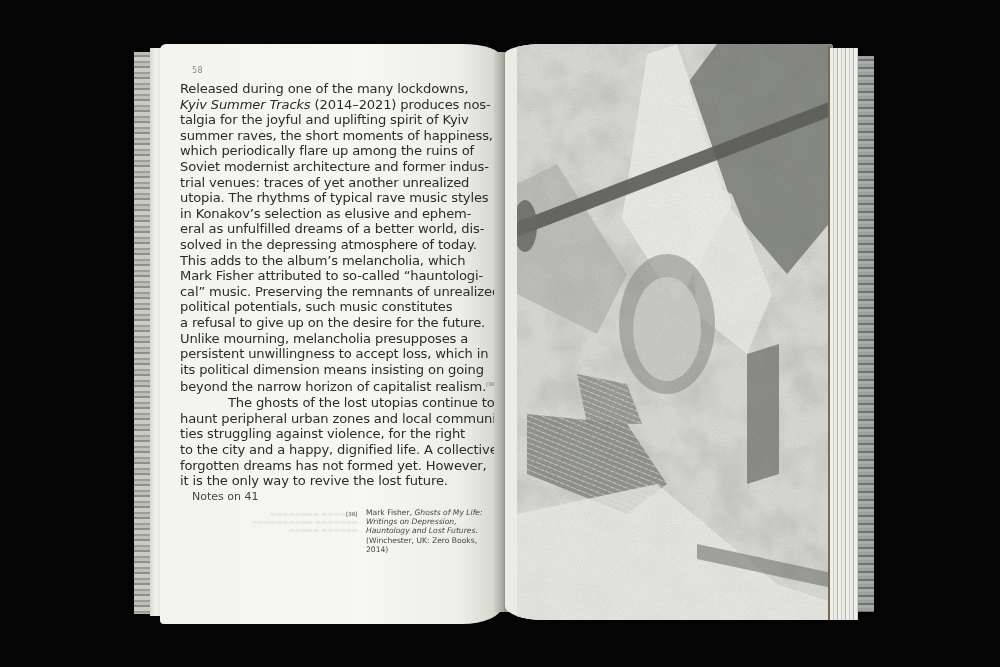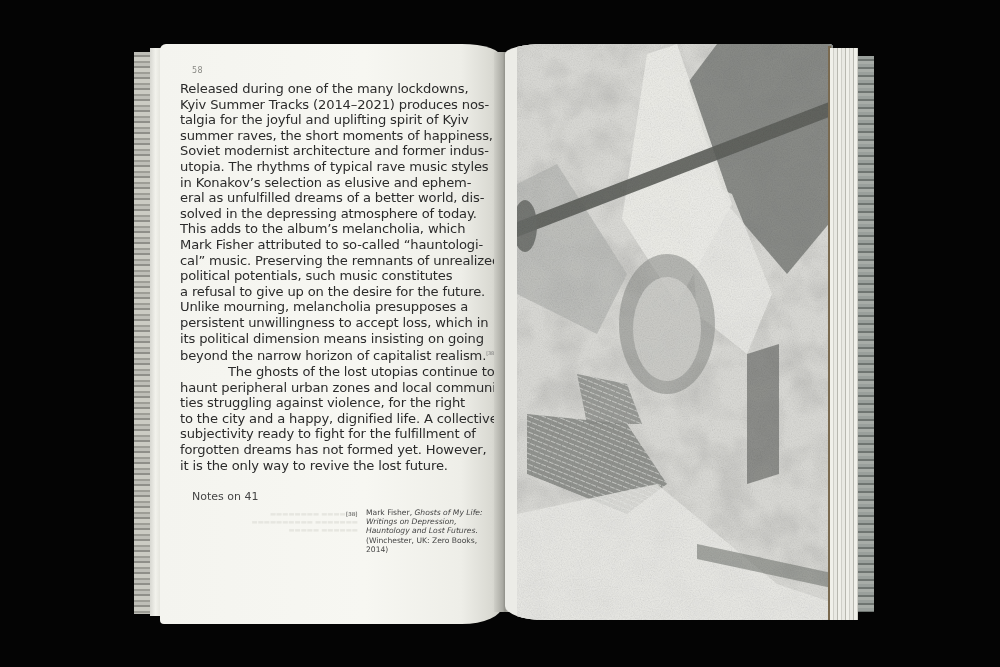--- a/index.html
+++ b/index.html
@@ -29,21 +29,21 @@
     }
     .page-number {
       position: absolute; left: 32px; top: 22px; font-size: 8px; color: #8a8a85; letter-spacing: 0.5px;
     }
     .body-text {
       position: absolute; left: 20px; top: 37px; width: 306px;
       font-size: 13.1px; line-height: 15.6px; color: #2b2b2b; font-weight: 500;
       letter-spacing: -0.15px;
     }
     .body-text .line { display: block; white-space: nowrap; }
-    .body-text .italic { }
+    .body-text .italic { font-style: italic; }
     .body-text .indent { padding-left: 48px; }
     .fn-mark { font-size: 5px; vertical-align: super; color: #777; }
     .notes-label {
       position: absolute; left: 32px; top: 446px; font-size: 11px; color: #444;
     }
     .ghost-text {
       position: absolute; left: 88px; top: 466px; width: 110px; font-size: 6.5px; line-height: 8px;
       color: #e6e6e0; text-align: right;
     }
     .footnote-marker { position: absolute; left: 186px; top: 467px; font-size: 5.5px; color: #555; }
@@ -87,39 +87,40 @@
   <div class="left-stack"></div>
 
   <div class="left-page">
     <div class="page-number">58</div>
 
     <div class="body-text">
       <span class="line">Released during one of the many lockdowns,</span>
       <span class="line"><span class="italic">Kyiv Summer Tracks</span> <span>(2014–2021) produces nos-</span></span>
       <span class="line">talgia for the joyful and uplifting spirit of Kyiv</span>
       <span class="line">summer raves, the short moments of happiness,</span>
+      <span class="line">which periodically flare up among the ruins of</span>
       <span class="line">Soviet modernist architecture and former indus-</span>
+      <span class="line">trial venues: traces of yet another unrealized</span>
       <span class="line">utopia. The rhythms of typical rave music styles</span>
       <span class="line">in Konakov’s selection as elusive and ephem-</span>
       <span class="line">eral as unfulfilled dreams of a better world, dis-</span>
       <span class="line">solved in the depressing atmosphere of today.</span>
       <span class="line">This adds to the album’s melancholia, which</span>
       <span class="line">Mark Fisher attributed to so-called “hauntologi-</span>
       <span class="line">cal” music. Preserving the remnants of unrealized</span>
       <span class="line">political potentials, such music constitutes</span>
       <span class="line">a refusal to give up on the desire for the future.</span>
       <span class="line">Unlike mourning, melancholia presupposes a</span>
       <span class="line">persistent unwillingness to accept loss, which in</span>
       <span class="line">its political dimension means insisting on going</span>
       <span class="line"><span>beyond the narrow horizon of capitalist realism.</span><span class="fn-mark">[38]</span></span>
       <span class="line indent">The ghosts of the lost utopias continue to</span>
       <span class="line">haunt peripheral urban zones and local communi-</span>
       <span class="line">ties struggling against violence, for the right</span>
       <span class="line">to the city and a happy, dignified life. A collective</span>
-      <span class="line">subjectivity ready to fight for the fulfillment of</span>
       <span class="line">forgotten dreams has not formed yet. However,</span>
       <span class="line">it is the only way to revive the lost future.</span>
     </div>
 
     <div class="notes-label">Notes on 41</div>
     <div class="ghost-text">▬▬▬▬▬▬▬▬ ▬▬▬▬▬▬ ▬▬▬▬▬▬▬▬▬▬ ▬▬▬▬▬▬▬ ▬▬▬▬▬ ▬▬▬▬▬▬</div>
     <div class="footnote-marker">[38]</div>
     <div class="footnote">
       <span>Mark Fisher,</span>
       <i>Ghosts of My Life: Writings on Depression, Hauntology and Lost Futures.</i>

